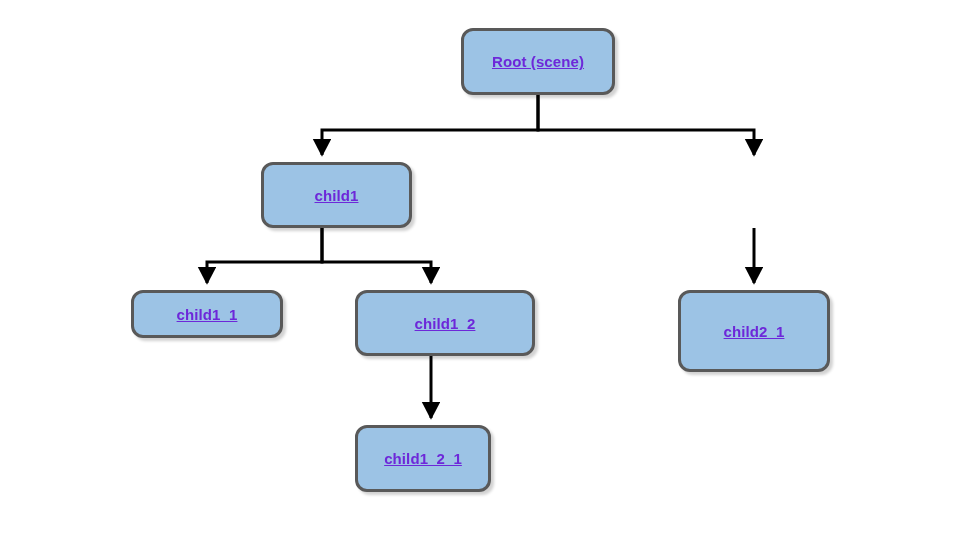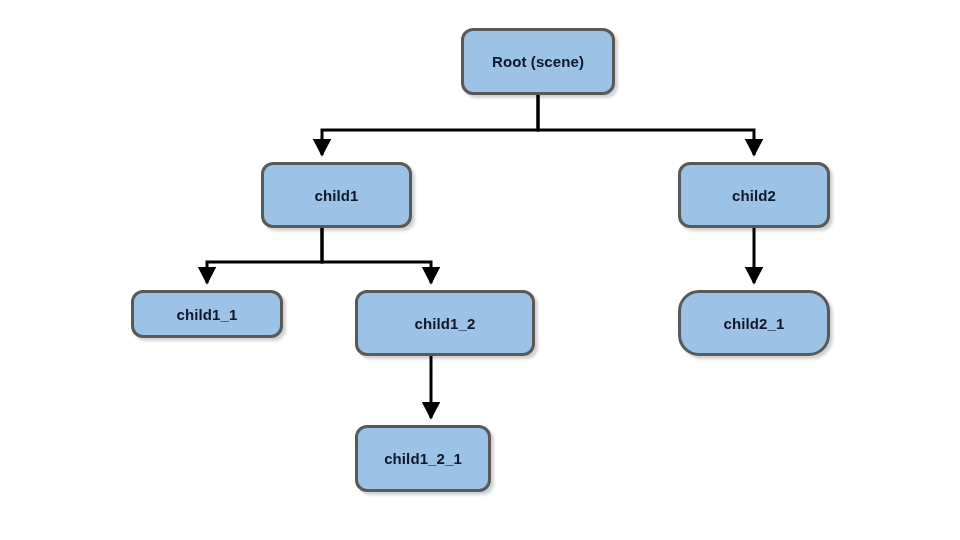--- a/index.html
+++ b/index.html
@@ -34,24 +34,25 @@
     border-radius: 12px;
     box-shadow: 3px 3px 3px rgba(0,0,0,0.18);
     display: flex;
     align-items: center;
     justify-content: center;
   }
   .node-label {
     font-family: "Liberation Sans", sans-serif;
     font-size: 15px;
     font-weight: bold;
-    color: #0f172a;
+    color: #6d28d9;
     letter-spacing: 0.1px;
     white-space: nowrap;
     text-align: center;
+    text-decoration: underline;
   }
 </style>
 </head>
 <body>
 
 <div id="diagram-canvas">
 
   <svg id="edge-layer" viewBox="0 0 960 540" width="960" height="540" xmlns="http://www.w3.org/2000/svg">
     <defs>
       <marker id="arrowhead" markerWidth="7" markerHeight="7" refX="5.4" refY="3.1" orient="auto" markerUnits="strokeWidth">
@@ -73,33 +74,30 @@
   </svg>
 
   <div class="node" style="left:461px; top:28px; width:154px; height:67px;">
     <span class="node-label">Root (scene)</span>
   </div>
 
   <div class="node" style="left:261px; top:162px; width:151px; height:66px;">
     <span class="node-label">child1</span>
   </div>
 
-  <div class="node" style="left:678px; top:162px; width:152px; height:66px;">
-    <span class="node-label">child2</span>
-  </div>
 
   <div class="node" style="left:131px; top:290px; width:152px; height:48px;">
     <span class="node-label">child1_1</span>
   </div>
 
   <div class="node" style="left:355px; top:290px; width:180px; height:66px;">
     <span class="node-label">child1_2</span>
   </div>
 
-  <div class="node" style="left:678px; top:290px; width:152px; height:66px;border-radius:21px;">
+  <div class="node" style="left:678px; top:290px; width:152px; height:82px;">
     <span class="node-label">child2_1</span>
   </div>
 
   <div class="node" style="left:355px; top:425px; width:136px; height:67px;">
     <span class="node-label">child1_2_1</span>
   </div>
 
 </div>
 
 </body></html>

